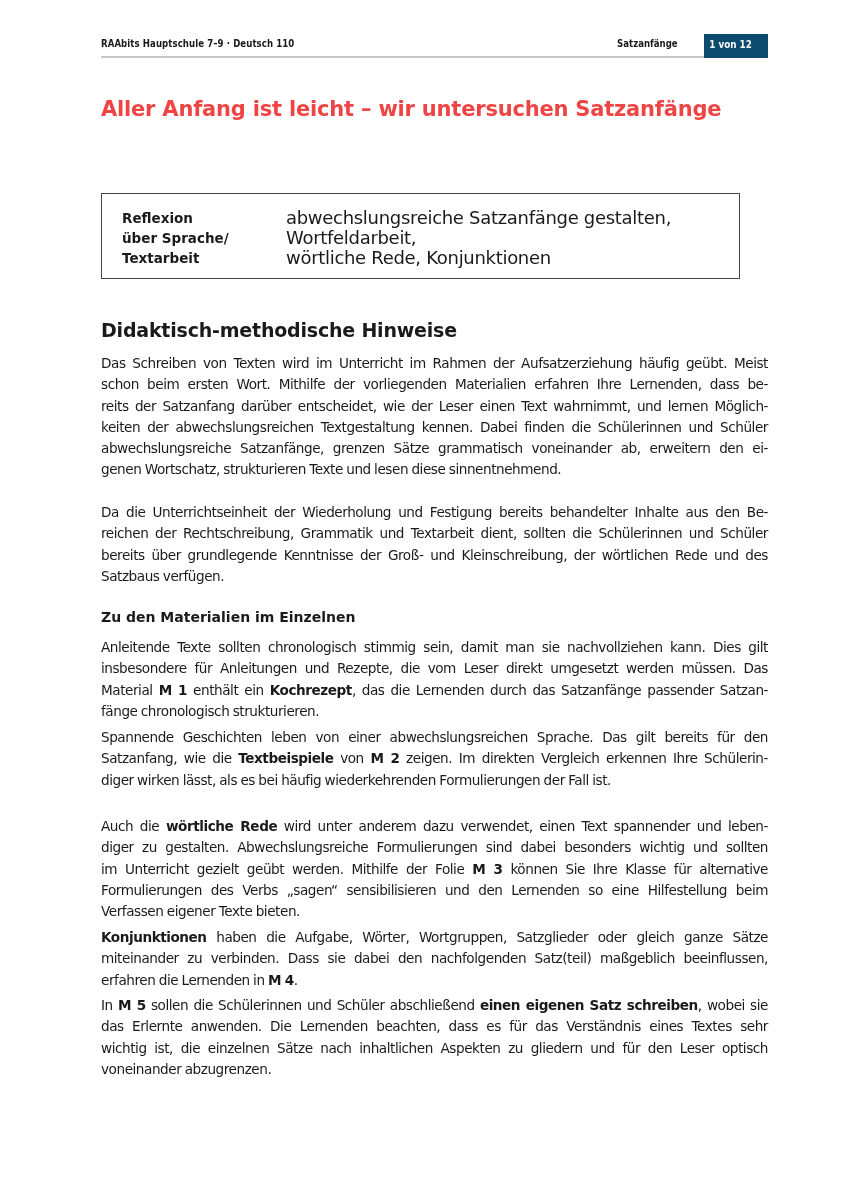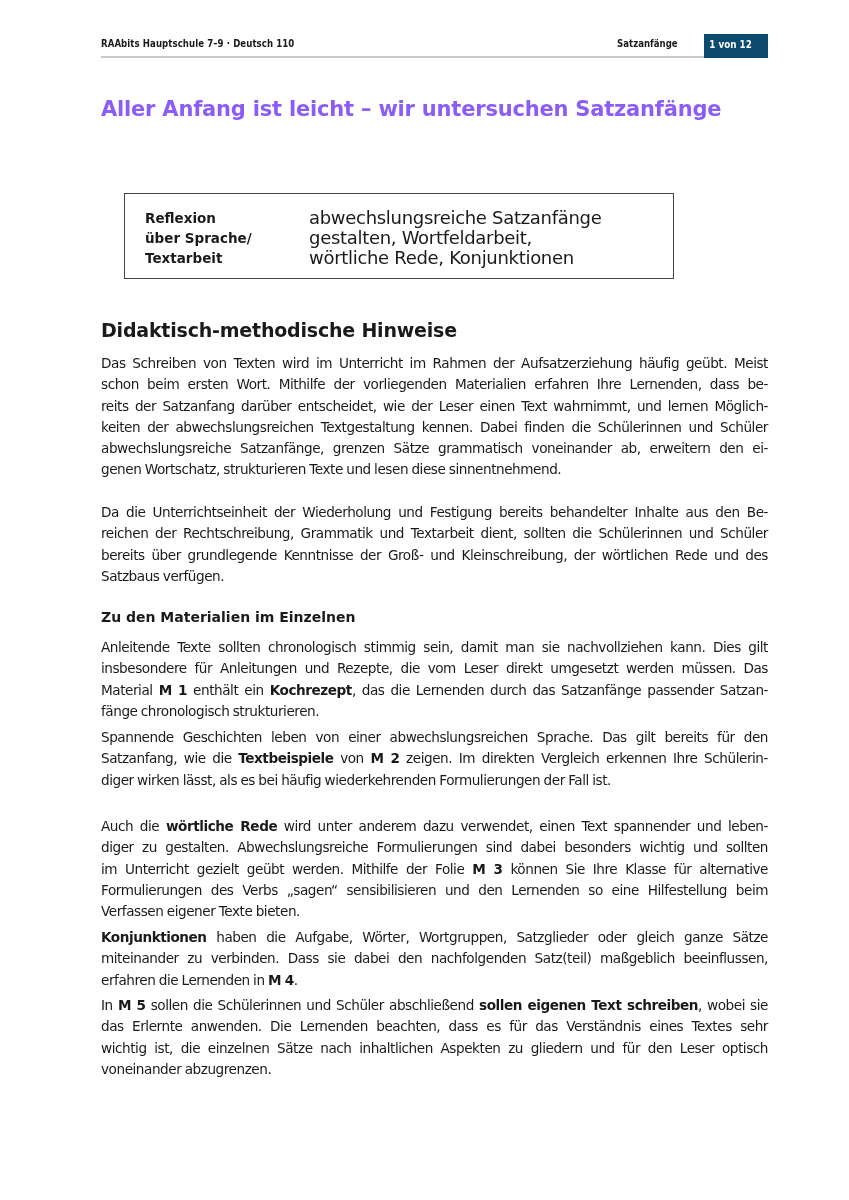--- a/index.html
+++ b/index.html
@@ -12,25 +12,25 @@
   .hdr-left { position:absolute; left:0; top:3px; font-size:11px; font-weight:bold;
               transform:scaleX(0.78); transform-origin:left center; white-space:nowrap; letter-spacing:0.1px; }
   .hdr-right { position:absolute; right:90px; top:3px; font-size:11px; font-weight:bold;
                transform:scaleX(0.78); transform-origin:right center; white-space:nowrap; }
   .hdr-rule { position:absolute; left:0; top:22px; width:608px; height:2px; background:#c8c8c8; }
   .page-badge { position:absolute; right:0; top:0; width:64px; height:24px; background:#0c4a6e;
                 color:#ffffff; font-size:11px; font-weight:bold; text-align:left; line-height:22px; }
   .page-badge span { display:inline-block; transform:scaleX(0.8); }
 
   .title { position:absolute; left:101px; top:97px; font-size:21px; font-weight:bold;
-           white-space:nowrap; letter-spacing:-0.2px; color:#8b5cf6; }
+           white-space:nowrap; letter-spacing:-0.2px; color:#ef4444; }
   .subtitle { position:absolute; left:101px; top:137px; font-size:13px; color:#222; white-space:nowrap; letter-spacing:-0.2px;}
 
-  .infobox { position:absolute; left:101px; top:193px; width:550px; height:86px;
-             border:1px solid #444; box-sizing:border-box;margin-left:23px; }
+  .infobox { position:absolute; left:101px; top:193px; width:639px; height:86px;
+             border:1px solid #444; box-sizing:border-box; }
   .info-label { position:absolute; left:20px; top:14px; font-size:13.5px; font-weight:bold; line-height:20px; }
   .info-text { position:absolute; left:184px; top:14px; font-size:18px; line-height:20px; letter-spacing:-0.3px; }
 
   .h2 { position:absolute; left:101px; top:319px; font-size:19px; font-weight:bold; white-space:nowrap; letter-spacing:-0.2px; }
   .h3 { position:absolute; left:101px; top:609px; font-size:14px; font-weight:bold; white-space:nowrap; }
 
   .para { position:absolute; left:101px; width:667px; font-size:13.6px; line-height:21.3px;
           text-align:justify; letter-spacing:-0.45px; word-spacing:-0.5px; margin:0; }
   .para b { font-weight:bold; }
   .line { display:block; white-space:nowrap; text-align:justify; text-align-last:justify; }
@@ -103,19 +103,19 @@
     <span class="line last">Verfassen eigener Texte bieten.</span>
   </p>
 
   <p class="para" style="top:927px;">
     <span class="line"><b>Konjunktionen</b><span> haben die Aufgabe, Wörter, Wortgruppen, Satzglieder oder gleich ganze Sätze</span></span>
     <span class="line">miteinander zu verbinden. Dass sie dabei den nachfolgenden Satz(teil) maßgeblich beeinflussen,</span>
     <span class="line last"><span>erfahren die Lernenden in </span><b>M 4</b><span>.</span></span>
   </p>
 
   <p class="para" style="top:995px;">
-    <span class="line"><span>In </span><b>M 5</b><span> sollen die Schülerinnen und Schüler abschließend </span><b>sollen eigenen Text schreiben</b><span>, wobei sie</span></span>
+    <span class="line"><span>In </span><b>M 5</b><span> sollen die Schülerinnen und Schüler abschließend </span><b>einen eigenen Satz schreiben</b><span>, wobei sie</span></span>
     <span class="line">das Erlernte anwenden. Die Lernenden beachten, dass es für das Verständnis eines Textes sehr</span>
     <span class="line">wichtig ist, die einzelnen Sätze nach inhaltlichen Aspekten zu gliedern und für den Leser optisch</span>
     <span class="line last">voneinander abzugrenzen.</span>
   </p>
 
 </div>
 
 </body></html>

